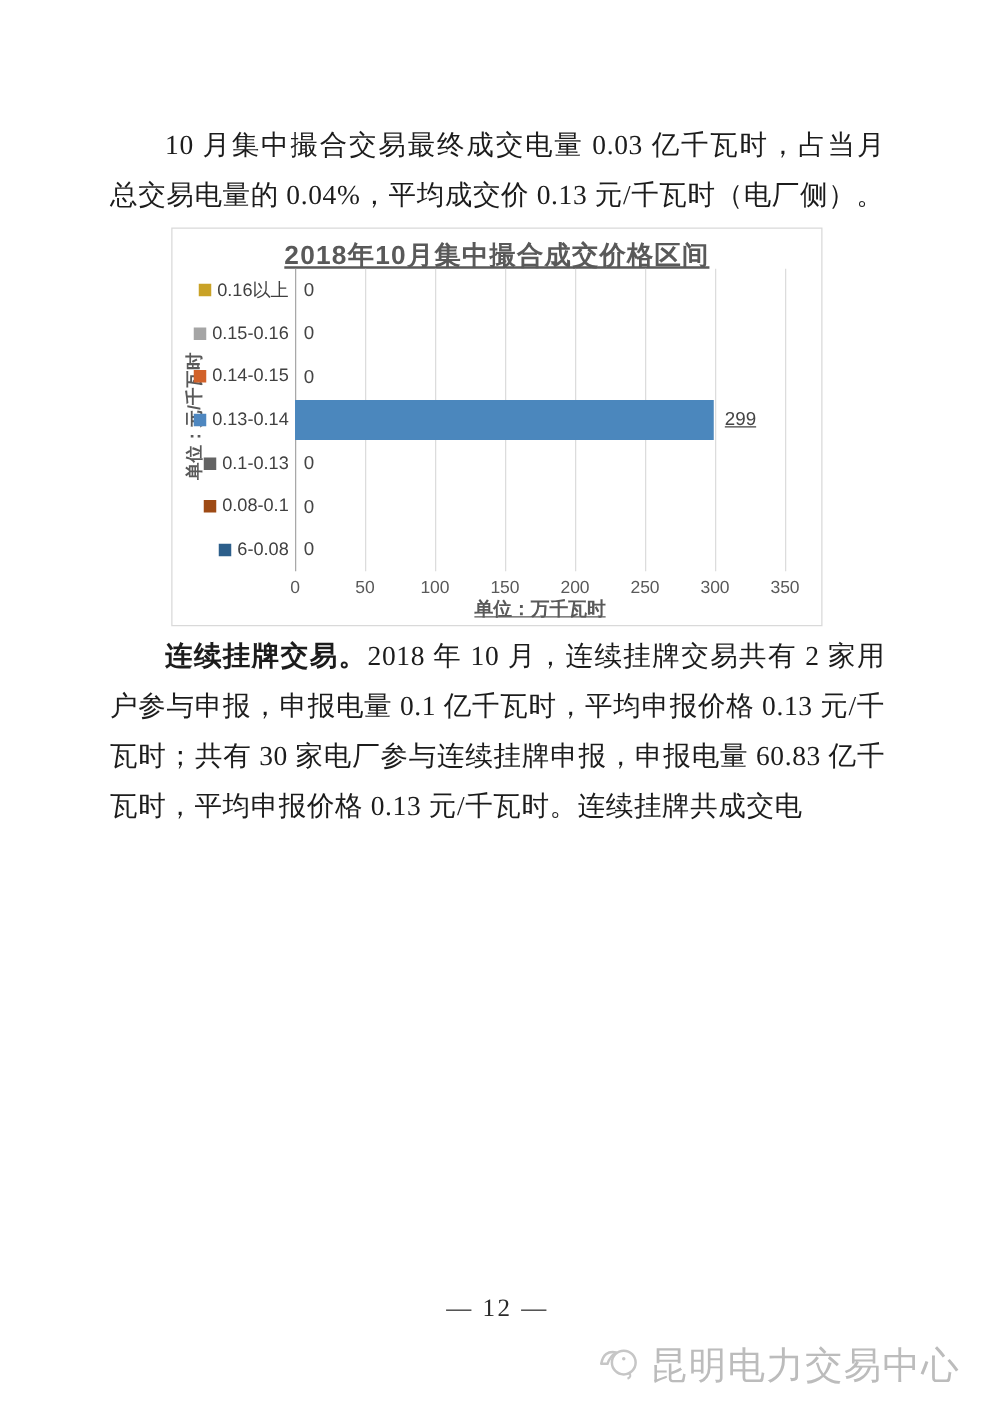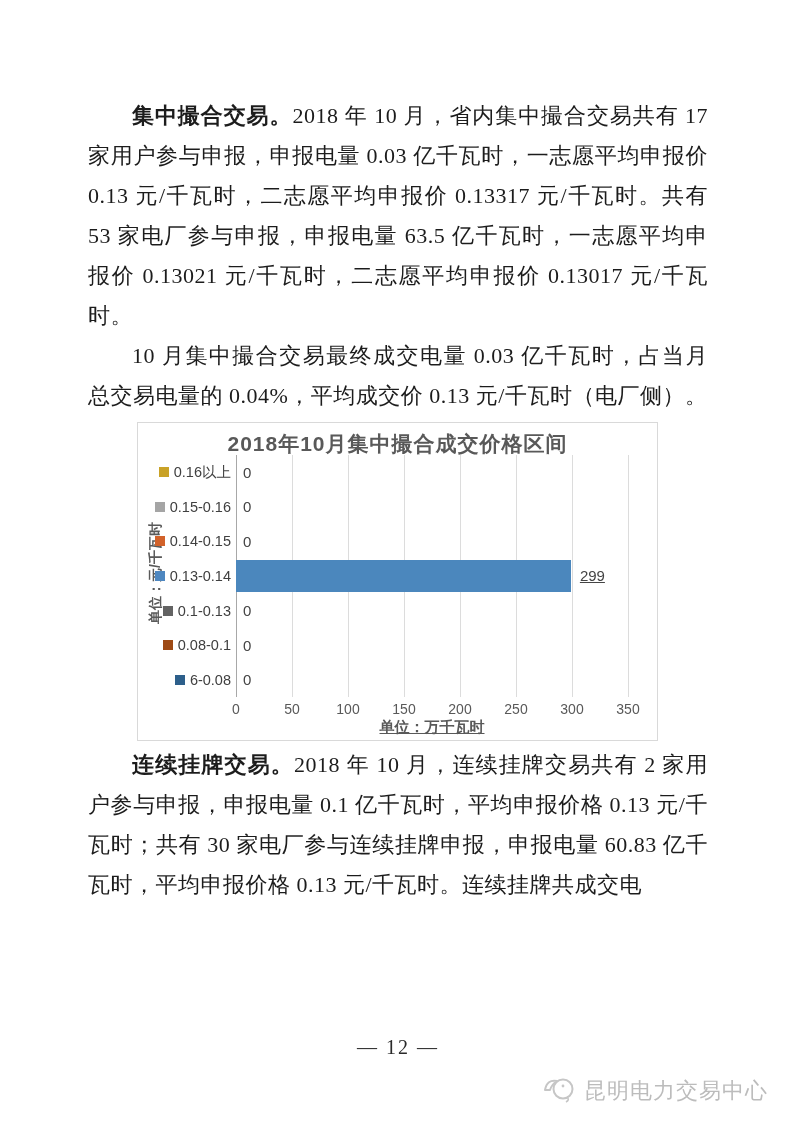--- a/index.html
+++ b/index.html
@@ -20,21 +20,21 @@
   
   .chart-box {
     position:relative; margin-left:49px; margin-top:6px;
     width:521px; height:319px; background:#fff;
     border:1px solid #d9d9d9;
     font-family:"Liberation Sans","DejaVu Sans",sans-serif;
   }
   .chart-title {
     position:absolute; top:7px; left:0; width:100%;
     text-align:center; font-size:21px; font-weight:bold;
-    color:#595959; letter-spacing:1px;
+    color:#595959; letter-spacing:1px;text-decoration:underline;
   }
   .y-axis-title {
     position:absolute; left:-62px; top:141px; width:160px;
     transform:rotate(-90deg); transform-origin:center;
     text-align:center; font-size:14px; font-weight:bold; color:#595959;
   }
   .cat-axis {
     position:absolute; left:0; top:32px; width:93px; height:242px;
     display:flex; flex-direction:column;
   }
@@ -69,31 +69,30 @@
     font-size:22px; line-height:30px; letter-spacing:1px;
   }
   .para.after-caption { margin-top:4px; }
   .page-number {
     position:absolute; top:1036px; left:0; width:100%;
     text-align:center; font-size:20px; color:#2a2a2a; letter-spacing:2px;
   }
   .watermark {
     position:absolute; right:28px; top:1072px;
     display:flex; align-items:center; gap:6px;
-    color:#bcbcbc; font-size:22px; letter-spacing:1px;
+    color:#bcbcbc; font-size:30px; letter-spacing:1px;
     font-family:"Liberation Sans","DejaVu Sans",sans-serif;
     text-shadow:1px 1px 0 #ffffff;
   }
 </style>
 </head>
 <body>
 
 <div class="content">
 
-  <p class="para"><span class="lead">集中撮合交易。</span><span>2018 年 10 月，省内集中撮合交易共有 17 家用户参与申报，申报电量 0.03 亿千瓦时，一志愿平均申报价 0.13 元/千瓦时，二志愿平均申报价 0.13317 元/千瓦时。共有 53 家电厂参与申报，申报电量 63.5 亿千瓦时，一志愿平均申报价 0.13021 元/千瓦时，二志愿平均申报价 0.13017 元/千瓦时。</span></p>
 
   <p class="para">10 月集中撮合交易最终成交电量 0.03 亿千瓦时，占当月总交易电量的 0.04%，平均成交价 0.13 元/千瓦时（电厂侧）。</p>
 
   <div class="chart-box">
     <div class="chart-title">2018年10月集中撮合成交价格区间</div>
     <div class="y-axis-title">单位：元/千瓦时</div>
     <div class="cat-axis">
         <div class="cat-row">
           <span class="cat-swatch" style="background: rgb(201, 162, 39);"></span>
           <span>0.16以上</span>

